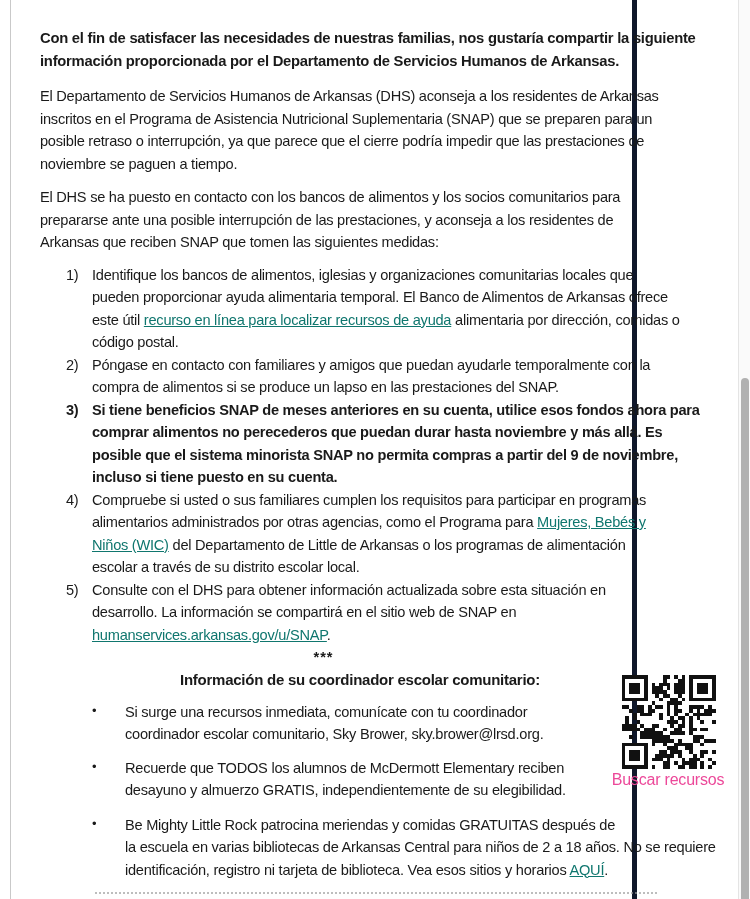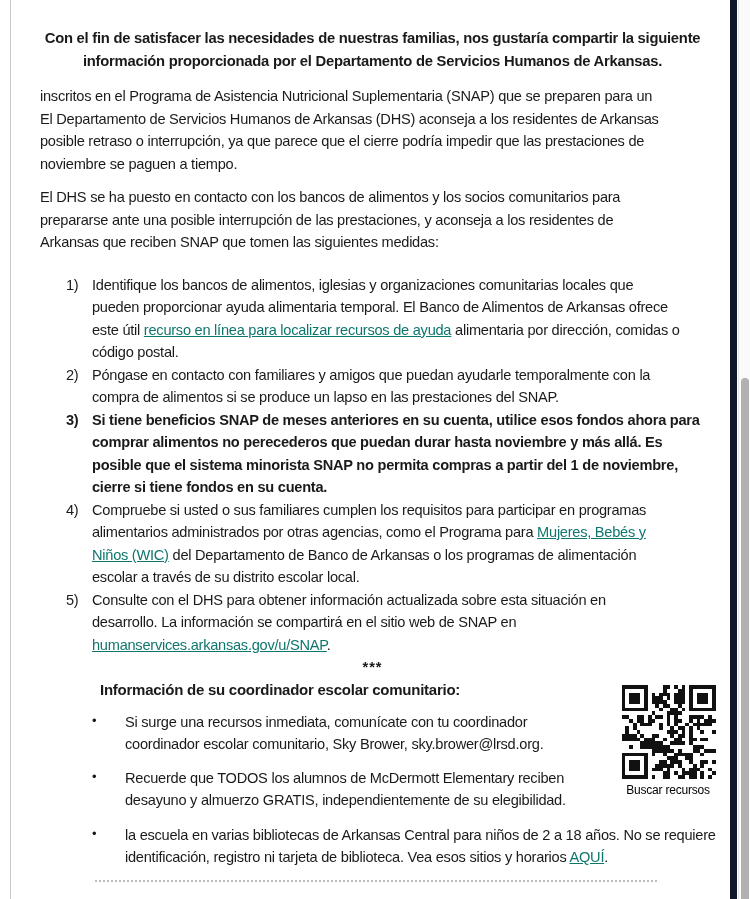--- a/index.html
+++ b/index.html
@@ -2,22 +2,22 @@
 <html><head>
 <meta charset="utf-8">
 <style>
   * { margin:0; padding:0; box-sizing:border-box; }
   html,body { width:750px; height:899px; background:#ffffff; overflow:hidden;
     font-family:"Liberation Sans", sans-serif; color:#1a1a1a; }
   .viewport { position:relative; width:750px; height:899px; background:#ffffff; }
 
   
   .left-page-edge { position:absolute; left:10px; top:0; width:1px; height:899px; background:#c9c9c9; }
-  .page { position:absolute; left:12px; top:0; width:725px; height:899px; background:#ffffff;
-    border-right:7px solid #0f172a; padding:27px 25px 0 28px;
+  .page { position:absolute; left:12px; top:0; width:625px; height:899px; background:#ffffff;
+    border-right:5px solid #0f172a; padding:27px 25px 0 28px;
     font-size:14.6px; line-height:22.5px; letter-spacing:-0.25px; }
 
   
   .scroll-track { position:absolute; right:0; top:0; width:12px; height:899px; background:#fafafa;
     border-left:1px solid #e4e4e4; }
   .scroll-thumb { position:absolute; left:2px; top:378px; width:8px; height:525px;
     background:#b1b1b1; border-radius:5px; }
 
   .intro { font-weight:bold; text-align:center; margin-bottom:13px; font-size:14.8px; }
   .para { margin-bottom:11px; }
@@ -28,54 +28,54 @@
   .li .num { position:absolute; left:26px; top:0; }
   .li.emph { font-weight:bold; }
   .li.emph .ln { }
   .li.emph .num { text-decoration:none; }
 
   a.doclink, .doclink { color:#0f766e; text-decoration:underline; cursor:pointer; }
 
   .stars { text-align:center; font-weight:bold; line-height:18px; margin:2px 0 3px 0; letter-spacing:1px; }
 
   .bottom-section { position:relative; }
-  .section-heading { font-weight:bold; font-size:15px;
+  .section-heading { font-weight:bold; text-align:center; font-size:15px;
     width:580px; padding-left:60px; margin-bottom:9px; }
 
   .bullet { position:relative; padding-left:85px; margin-bottom:11px; }
   .bullet .dot { position:absolute; left:52px; top:-1px; font-size:13px; }
   .bullet:last-of-type { margin-bottom:0; }
 
   .qr-box { position:absolute; left:568px; top:6px; width:120px; text-align:center; }
   .qr-box svg { display:block; margin:0 auto; }
-  .qr-caption { font-size:12px; letter-spacing:-0.2px; line-height:14px; margin-top:4px; color:#000000; }
+  .qr-caption { font-size:16px; letter-spacing:-0.2px; line-height:14px; margin-top:4px; color:#ec4899; }
 
   .dotted-rule { border-top:2px dotted #9b9b9b; opacity:0.65; width:562px; margin:5px 0 0 55px; }
 </style>
 </head>
 <body>
 
 <div class="viewport">
   <div class="left-page-edge"></div>
 
   <div class="page">
 
     <div class="intro">
       <div class="ln">Con el fin de satisfacer las necesidades de nuestras familias, nos gustaría compartir la siguiente</div>
       <div class="ln">información proporcionada por el Departamento de Servicios Humanos de Arkansas.</div>
     </div>
 
     <div class="para">
+      <div class="ln">El Departamento de Servicios Humanos de Arkansas (DHS) aconseja a los residentes de Arkansas</div>
       <div class="ln">inscritos en el Programa de Asistencia Nutricional Suplementaria (SNAP) que se preparen para un</div>
-      <div class="ln">El Departamento de Servicios Humanos de Arkansas (DHS) aconseja a los residentes de Arkansas</div>
       <div class="ln">posible retraso o interrupción, ya que parece que el cierre podría impedir que las prestaciones de</div>
       <div class="ln">noviembre se paguen a tiempo.</div>
     </div>
 
-    <div class="para" style="margin-bottom:20px;">
+    <div class="para" style="margin-bottom:10px;">
       <div class="ln">El DHS se ha puesto en contacto con los bancos de alimentos y los socios comunitarios para</div>
       <div class="ln">prepararse ante una posible interrupción de las prestaciones, y aconseja a los residentes de</div>
       <div class="ln">Arkansas que reciben SNAP que tomen las siguientes medidas:</div>
     </div>
 
     <ol class="numlist">
       <li class="li">
         <span class="num">1)</span>
         <div class="ln">Identifique los bancos de alimentos, iglesias y organizaciones comunitarias locales que</div>
         <div class="ln">pueden proporcionar ayuda alimentaria temporal. El Banco de Alimentos de Arkansas ofrece</div>
@@ -84,28 +84,28 @@
       </li>
       <li class="li">
         <span class="num">2)</span>
         <div class="ln">Póngase en contacto con familiares y amigos que puedan ayudarle temporalmente con la</div>
         <div class="ln">compra de alimentos si se produce un lapso en las prestaciones del SNAP.</div>
       </li>
       <li class="li emph">
         <span class="num">3)</span>
         <div class="ln">Si tiene beneficios SNAP de meses anteriores en su cuenta, utilice esos fondos ahora para</div>
         <div class="ln">comprar alimentos no perecederos que puedan durar hasta noviembre y más allá. Es</div>
-        <div class="ln">posible que el sistema minorista SNAP no permita compras a partir del 1 de noviembre,</div>
-        <div class="ln">cierre si tiene fondos en su cuenta.</div>
+        <div class="ln">posible que el sistema minorista SNAP no permita compras a partir del 9 de noviembre,</div>
+        <div class="ln">incluso si tiene puesto en su cuenta.</div>
       </li>
       <li class="li">
         <span class="num">4)</span>
         <div class="ln">Compruebe si usted o sus familiares cumplen los requisitos para participar en programas</div>
         <div class="ln"><span>alimentarios administrados por otras agencias, como el Programa para </span><span class="doclink">Mujeres, Bebés y</span></div>
-        <div class="ln"><span class="doclink">Niños (WIC)</span><span> del Departamento de Banco de Arkansas o los programas de alimentación</span></div>
+        <div class="ln"><span class="doclink">Niños (WIC)</span><span> del Departamento de Little de Arkansas o los programas de alimentación</span></div>
         <div class="ln">escolar a través de su distrito escolar local.</div>
       </li>
       <li class="li">
         <span class="num">5)</span>
         <div class="ln">Consulte con el DHS para obtener información actualizada sobre esta situación en</div>
         <div class="ln">desarrollo. La información se compartirá en el sitio web de SNAP en</div>
         <div class="ln"><span class="doclink">humanservices.arkansas.gov/u/SNAP</span><span>.</span></div>
       </li>
     </ol>
 
@@ -352,20 +352,21 @@
       </div>
 
       <div class="bullet" style="margin-bottom:12px;">
         <span class="dot">•</span>
         <div class="ln">Recuerde que TODOS los alumnos de McDermott Elementary reciben</div>
         <div class="ln">desayuno y almuerzo GRATIS, independientemente de su elegibilidad.</div>
       </div>
 
       <div class="bullet">
         <span class="dot">•</span>
+        <div class="ln">Be Mighty Little Rock patrocina meriendas y comidas GRATUITAS después de</div>
         <div class="ln">la escuela en varias bibliotecas de Arkansas Central para niños de 2 a 18 años. No se requiere</div>
         <div class="ln"><span>identificación, registro ni tarjeta de biblioteca. Vea esos sitios y horarios </span><span class="doclink">AQUÍ</span><span>.</span></div>
       </div>
 
       <div class="dotted-rule"></div>
     </div>
   </div>
 
   <div class="scroll-track">
     <div class="scroll-thumb"></div>

